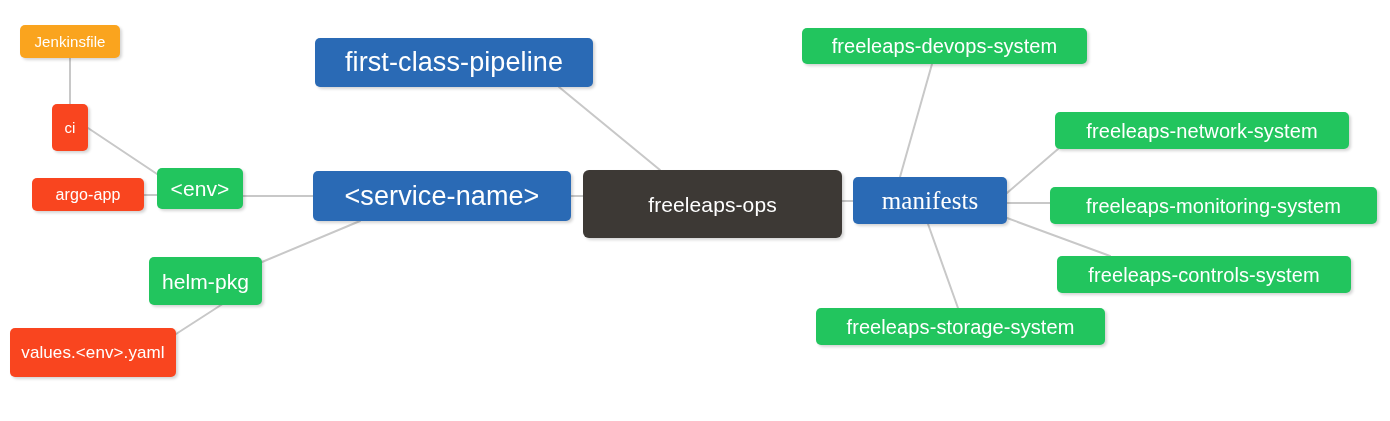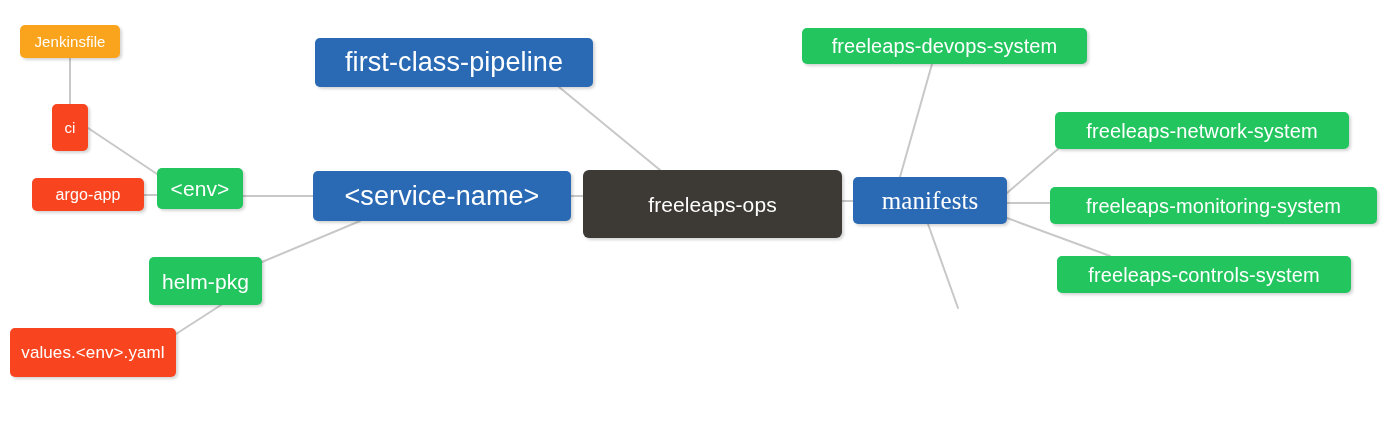--- a/index.html
+++ b/index.html
@@ -100,13 +100,16 @@
     </div>
     <div class="node" style="left: 1050px; top: 187px; width: 327px; height: 37px; background: rgb(34, 197, 94); font-size: 20px; color: rgb(255, 255, 255);">
       <span>freeleaps-monitoring-system</span>
     </div>
     <div class="node" style="left: 1055px; top: 112px; width: 294px; height: 37px; background: rgb(34, 197, 94); font-size: 20px; color: rgb(255, 255, 255);">
       <span>freeleaps-network-system</span>
     </div>
     <div class="node" style="left: 1057px; top: 256px; width: 294px; height: 37px; background: rgb(34, 197, 94); font-size: 20px; color: rgb(255, 255, 255);">
       <span>freeleaps-controls-system</span>
     </div>
+    <div class="node" style="left: 816px; top: 308px; width: 289px; height: 37px; background: rgb(34, 197, 94); font-size: 20px; color: rgb(255, 255, 255);">
+      <span>freeleaps-storage-system</span>
+    </div>
   </div>
 
 </body></html>

